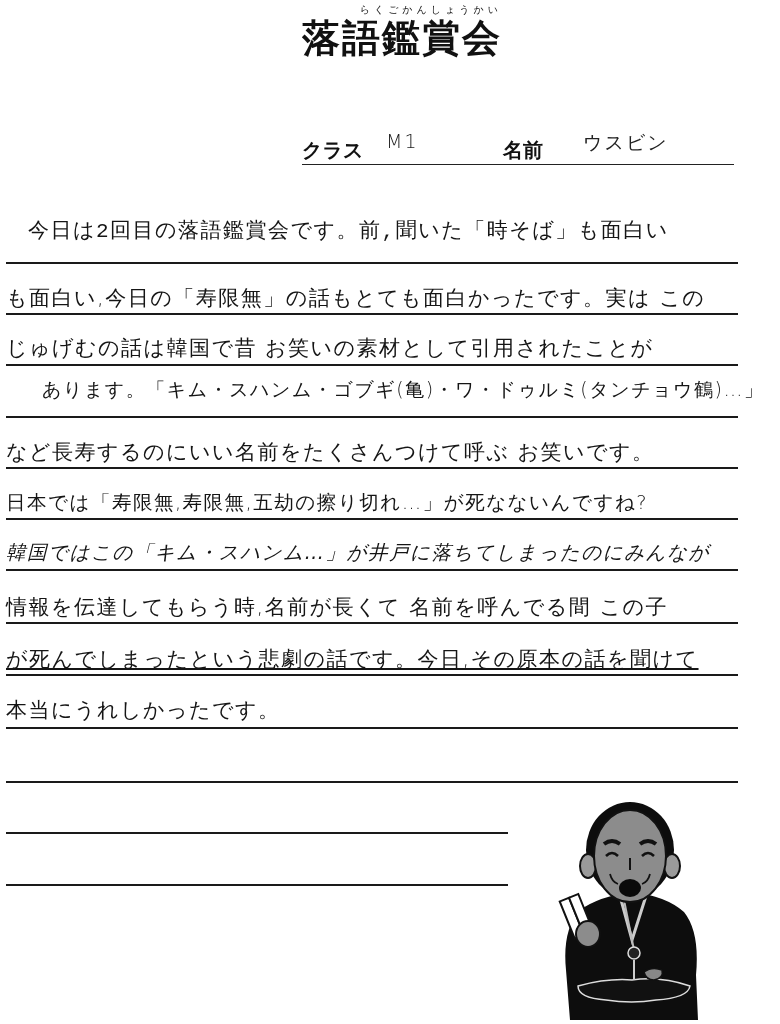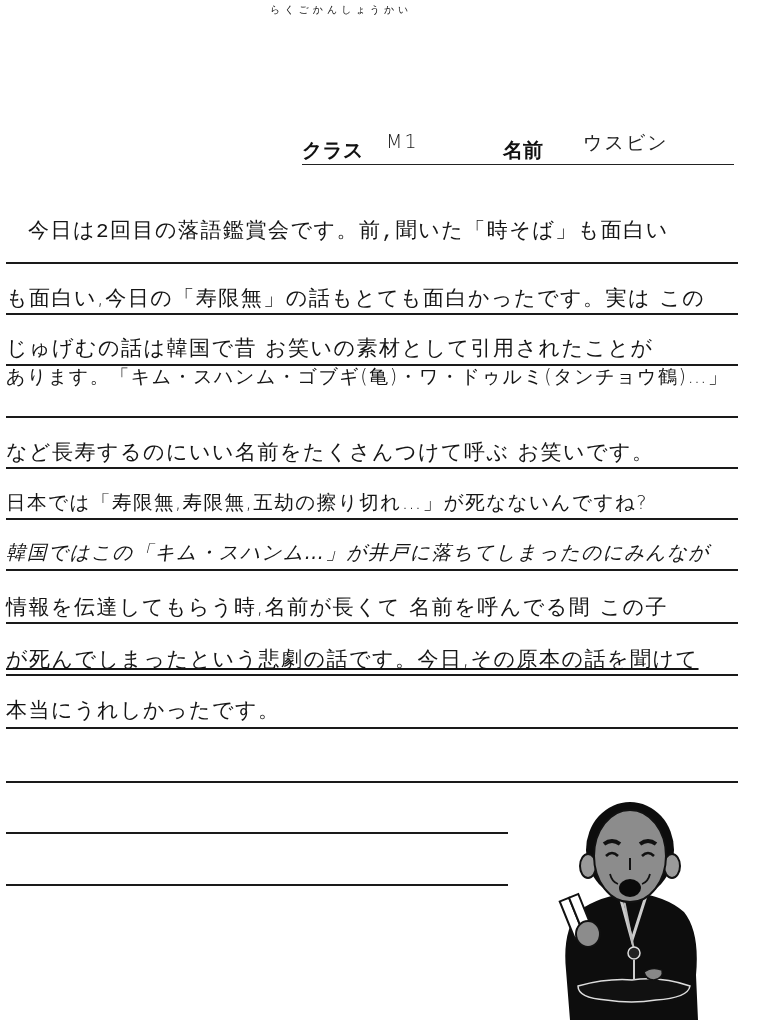--- a/index.html
+++ b/index.html
@@ -1,53 +1,54 @@
 <!DOCTYPE html>
 <html><head>
 <meta charset="utf-8">
 <style>
   html, body { margin: 0; padding: 0; background: #ffffff; }
   body { width: 780px; height: 1024px; position: relative; overflow: hidden; color: #111; }
-  .title-wrap { position: absolute; left: 262px; top: 4px; width: 240px; text-align: left; }
+  .title-wrap { position: absolute; left: 262px; top: 4px; width: 240px; text-align: right; }
   .furigana { font-family: "DejaVu Sans", sans-serif; font-size: 10px; letter-spacing: 4px; color: #111; line-height: 12px; padding-left: 8px; }
   .title { font-family: "DejaVu Serif", serif; font-size: 38px; font-weight: bold; letter-spacing: 2px; line-height: 44px; color: #111; }
   .header-row { position: absolute; left: 302px; top: 134px; width: 432px; height: 30px; border-bottom: 1.5px solid #222; }
   .hlabel { position: absolute; bottom: 0; font-family: "DejaVu Sans", sans-serif; font-weight: bold; font-size: 20px; color: #111; }
   .hvalue { position: absolute; top: -4px; font-family: "DejaVu Sans", sans-serif; font-size: 19px; color: #222; font-weight: 300; letter-spacing: 2px; }
   .lines { position: absolute; left: 0; top: 0; }
   .ruled-line { position: absolute; left: 6px; width: 732px; height: 0; border-top: 2px solid #1a1a1a; }
   .ruled-line.short { width: 502px; }
   .hw { position: absolute; left: 6px; font-family: "DejaVu Sans", sans-serif; font-size: 21px; color: #151515; letter-spacing: 1.5px; white-space: nowrap; font-weight: 300; }
   .illustration { position: absolute; left: 548px; top: 800px; width: 172px; height: 220px; }
 </style>
 </head>
 <body>
 
 <div class="title-wrap">
   <div class="furigana">らくごかんしょうかい</div>
+  <div class="title">落語鑑賞会</div>
 </div>
 
 <div class="header-row">
   <span class="hlabel" style="left:0;margin-top:48px;">クラス</span>
   <span class="hvalue" style="left:84px;">M1</span>
   <span class="hlabel" style="left:201px;">名前</span>
   <span class="hvalue" style="left:272px;margin-left:9px;">ウスビン</span>
 </div>
 
 <div class="lines">
   <div class="hw" style="top:216px; left:28px;font-family:Liberation Mono, monospace;">今日は2回目の落語鑑賞会です。前,聞いた「時そば」も面白い</div>
   <div class="ruled-line" style="top:262px;"></div>
 
   <div class="hw" style="top:284px;">も面白い,今日の「寿限無」の話もとても面白かったです。実は この</div>
   <div class="ruled-line" style="top:313px;"></div>
 
   <div class="hw" style="top:334px;">じゅげむの話は韓国で昔 お笑いの素材として引用されたことが</div>
   <div class="ruled-line" style="top:364px;"></div>
 
-  <div class="hw" style="top:364px; font-size:19px;">あります。「キム・スハンム・ゴブギ(亀)・ワ・ドゥルミ(タンチョウ鶴)…」</div>
+  <div class="hw" style="top:377px; font-size:19px;margin-left:36px;">あります。「キム・スハンム・ゴブギ(亀)・ワ・ドゥルミ(タンチョウ鶴)…」</div>
   <div class="ruled-line" style="top:416px;"></div>
 
   <div class="hw" style="top:438px;">など長寿するのにいい名前をたくさんつけて呼ぶ お笑いです。</div>
   <div class="ruled-line" style="top:467px;"></div>
 
   <div class="hw" style="top:489px; font-size:19.5px;">日本では「寿限無,寿限無,五劫の擦り切れ…」が死なないんですね?</div>
   <div class="ruled-line" style="top:518px;"></div>
 
   <div class="hw" style="top:539px; font-size:19.5px;font-style:italic;">韓国ではこの「キム・スハンム…」が井戸に落ちてしまったのにみんなが</div>
   <div class="ruled-line" style="top:569px;"></div>

